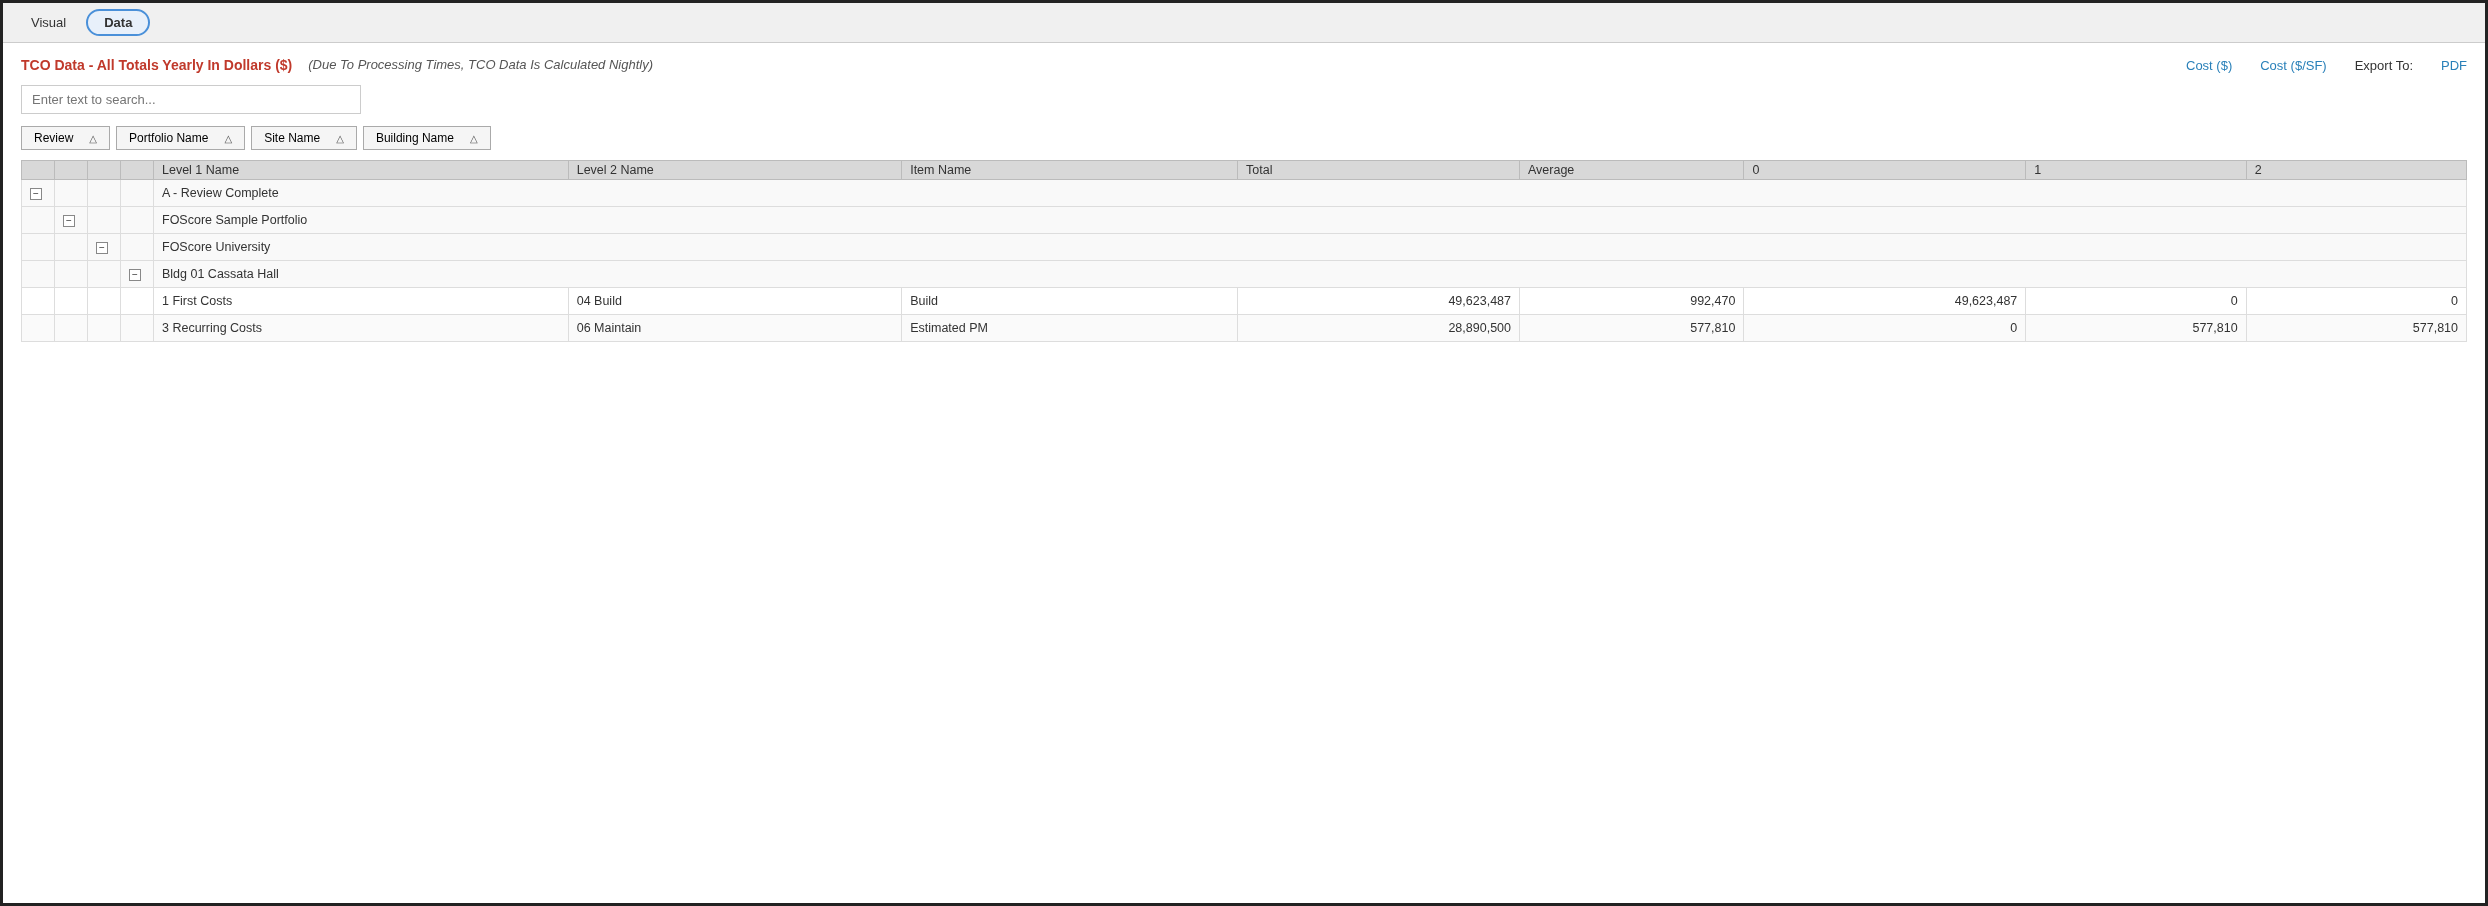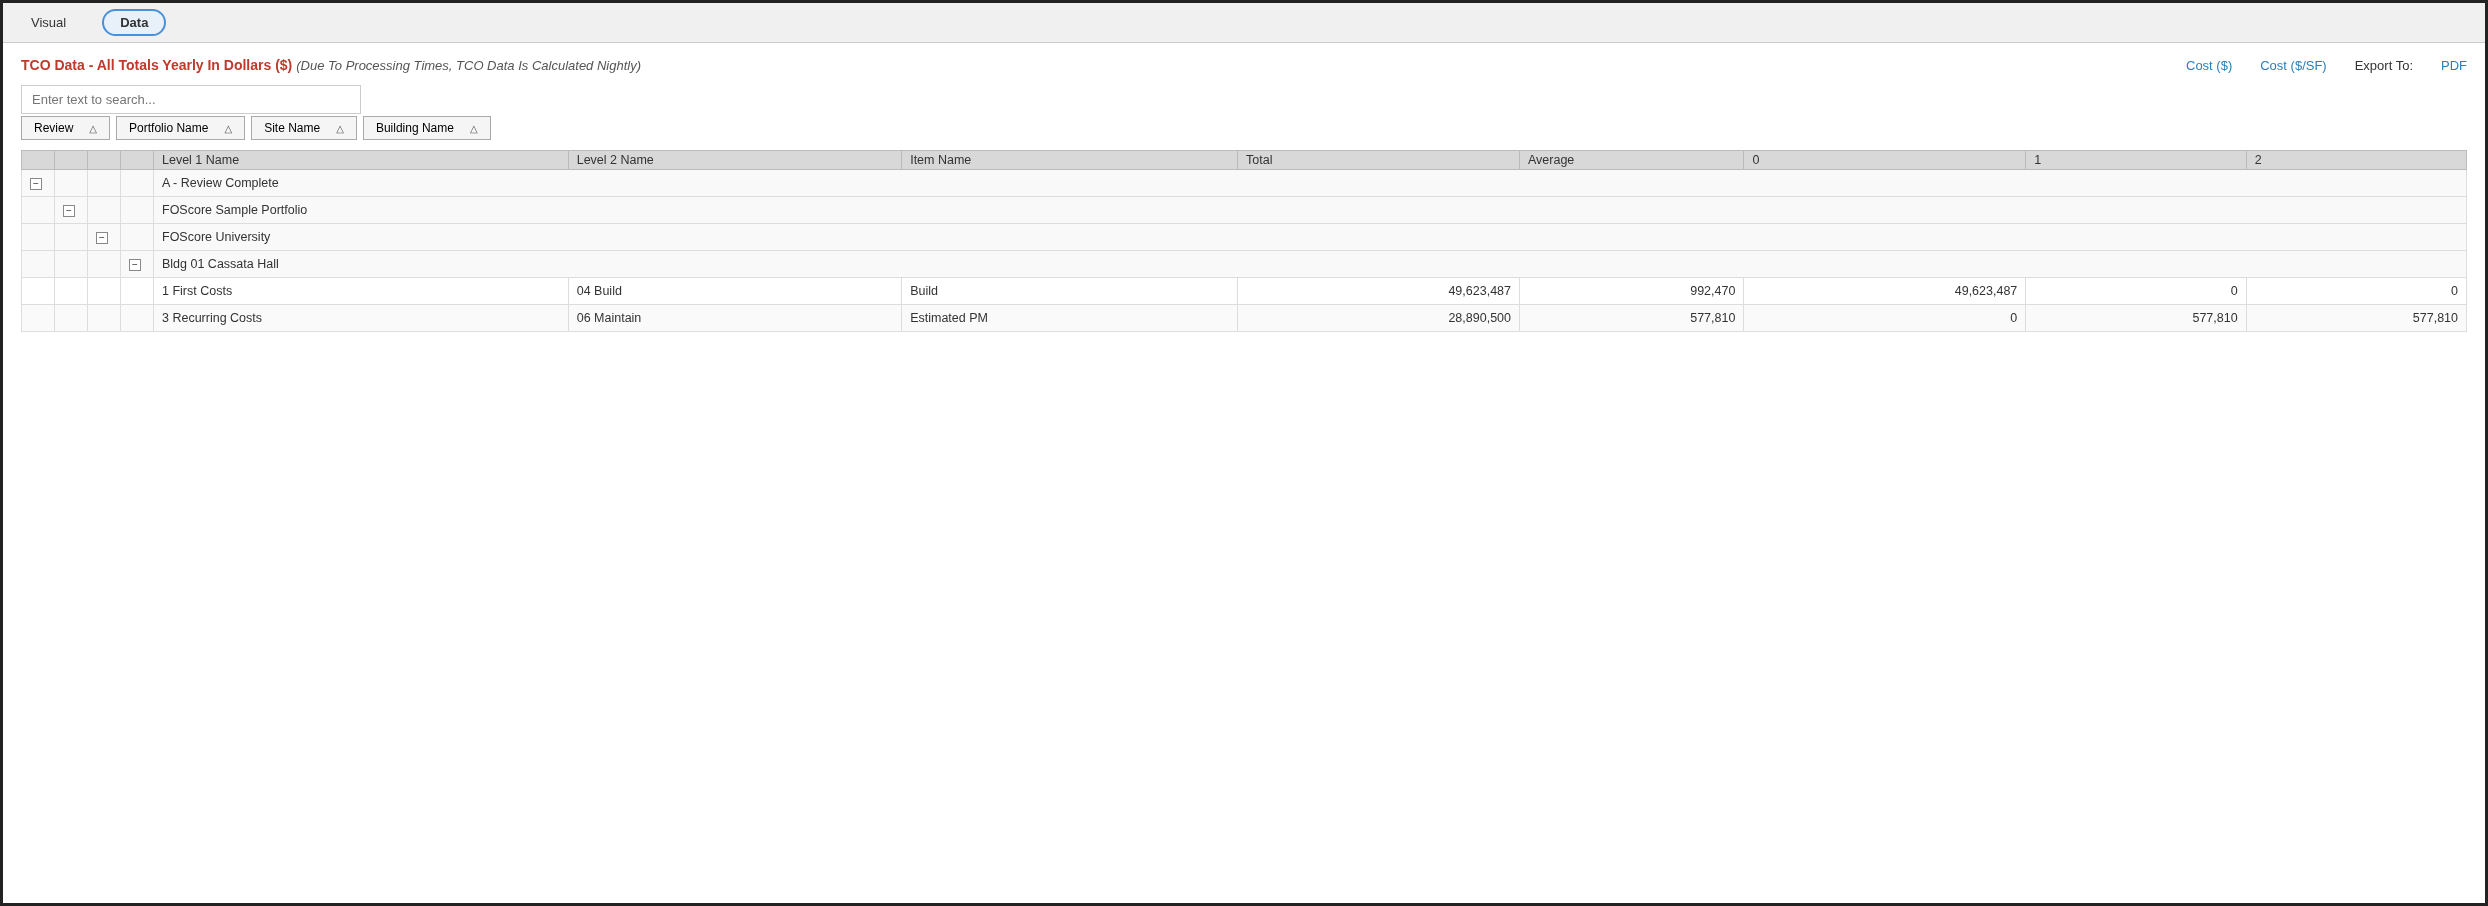--- a/index.html
+++ b/index.html
@@ -12,21 +12,21 @@
       min-height: 100vh;
     }
 
     
     .tab-bar {
       display: flex;
       align-items: center;
       background: #f0f0f0;
       border-bottom: 1px solid #ccc;
       padding: 6px 12px;
-      gap: 20px;
+      gap: 4px;
     }
     .tab {
       padding: 4px 16px;
       cursor: pointer;
       font-size: 13px;
       border-radius: 4px;
       color: #333;
     }
     .tab.active {
       border: 2px solid #4a90d9;
@@ -42,22 +42,22 @@
 
     
     .header-row {
       display: flex;
       align-items: baseline;
       justify-content: space-between;
       margin-bottom: 12px;
     }
     .header-title {
       display: flex;
-      align-items: center;
-      gap: 4px;
+      align-items: flex-start;
+      gap: 16px;
     }
     .title-bold {
       font-weight: bold;
       color: #c0392b;
       font-size: 14px;
     }
     .title-italic {
       font-style: italic;
       color: #555;
       font-size: 13px;
@@ -72,21 +72,21 @@
       color: #2980b9;
       text-decoration: none;
       cursor: pointer;
     }
     .export-label {
       color: #333;
     }
 
     
     .search-bar {
-      margin-bottom: 2px;
+      margin-bottom: 12px;
     }
     .search-input {
       width: 340px;
       padding: 6px 10px;
       border: 1px solid #ccc;
       font-size: 13px;
       outline: none;
     }
 
     

